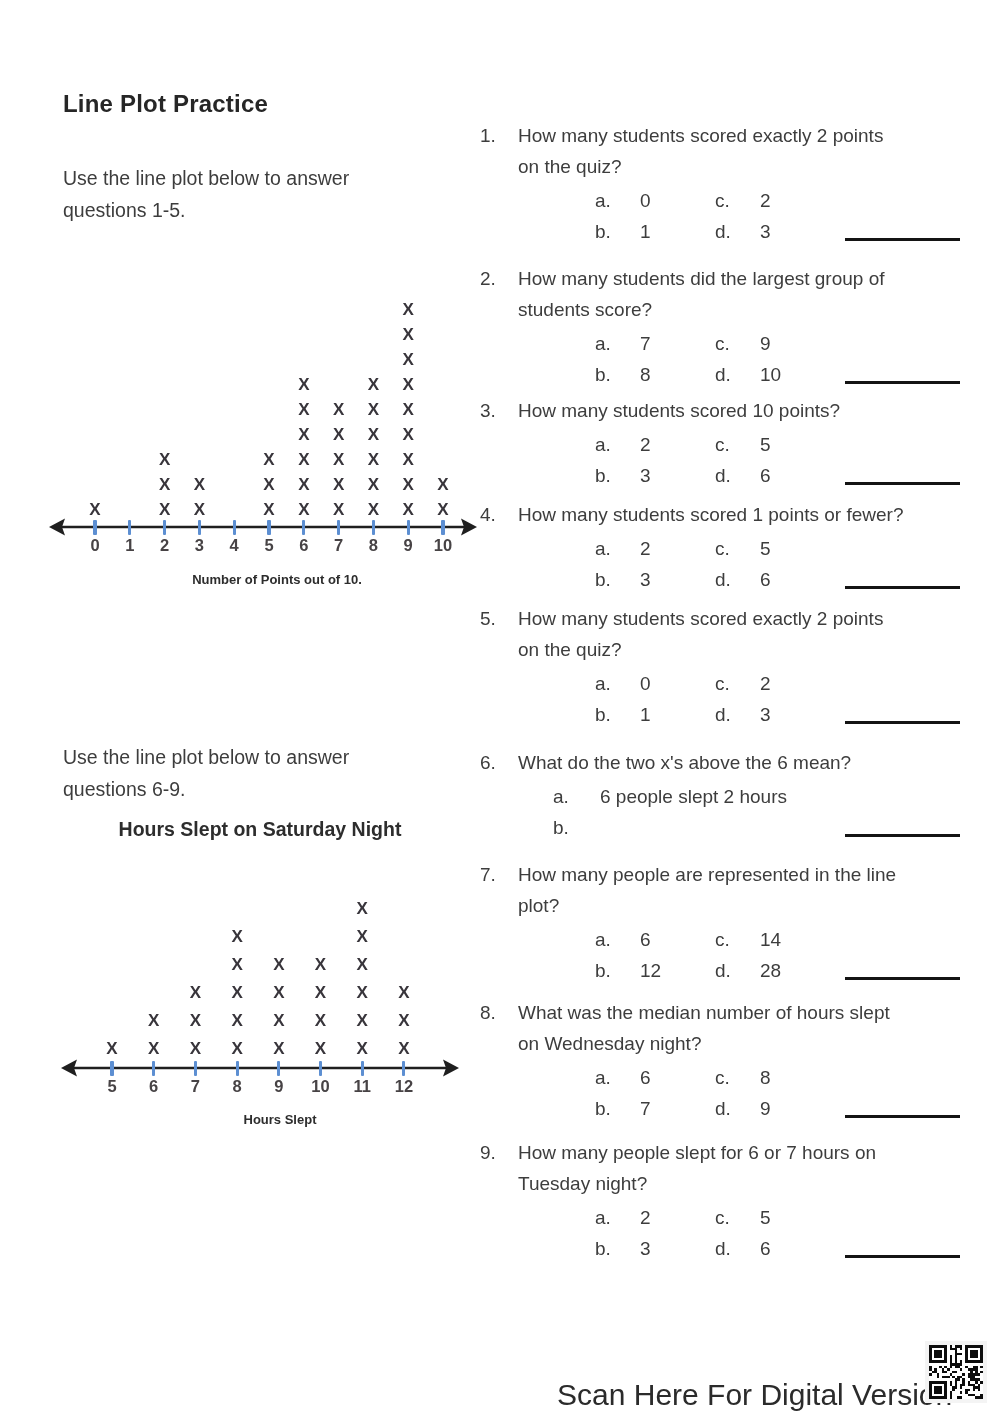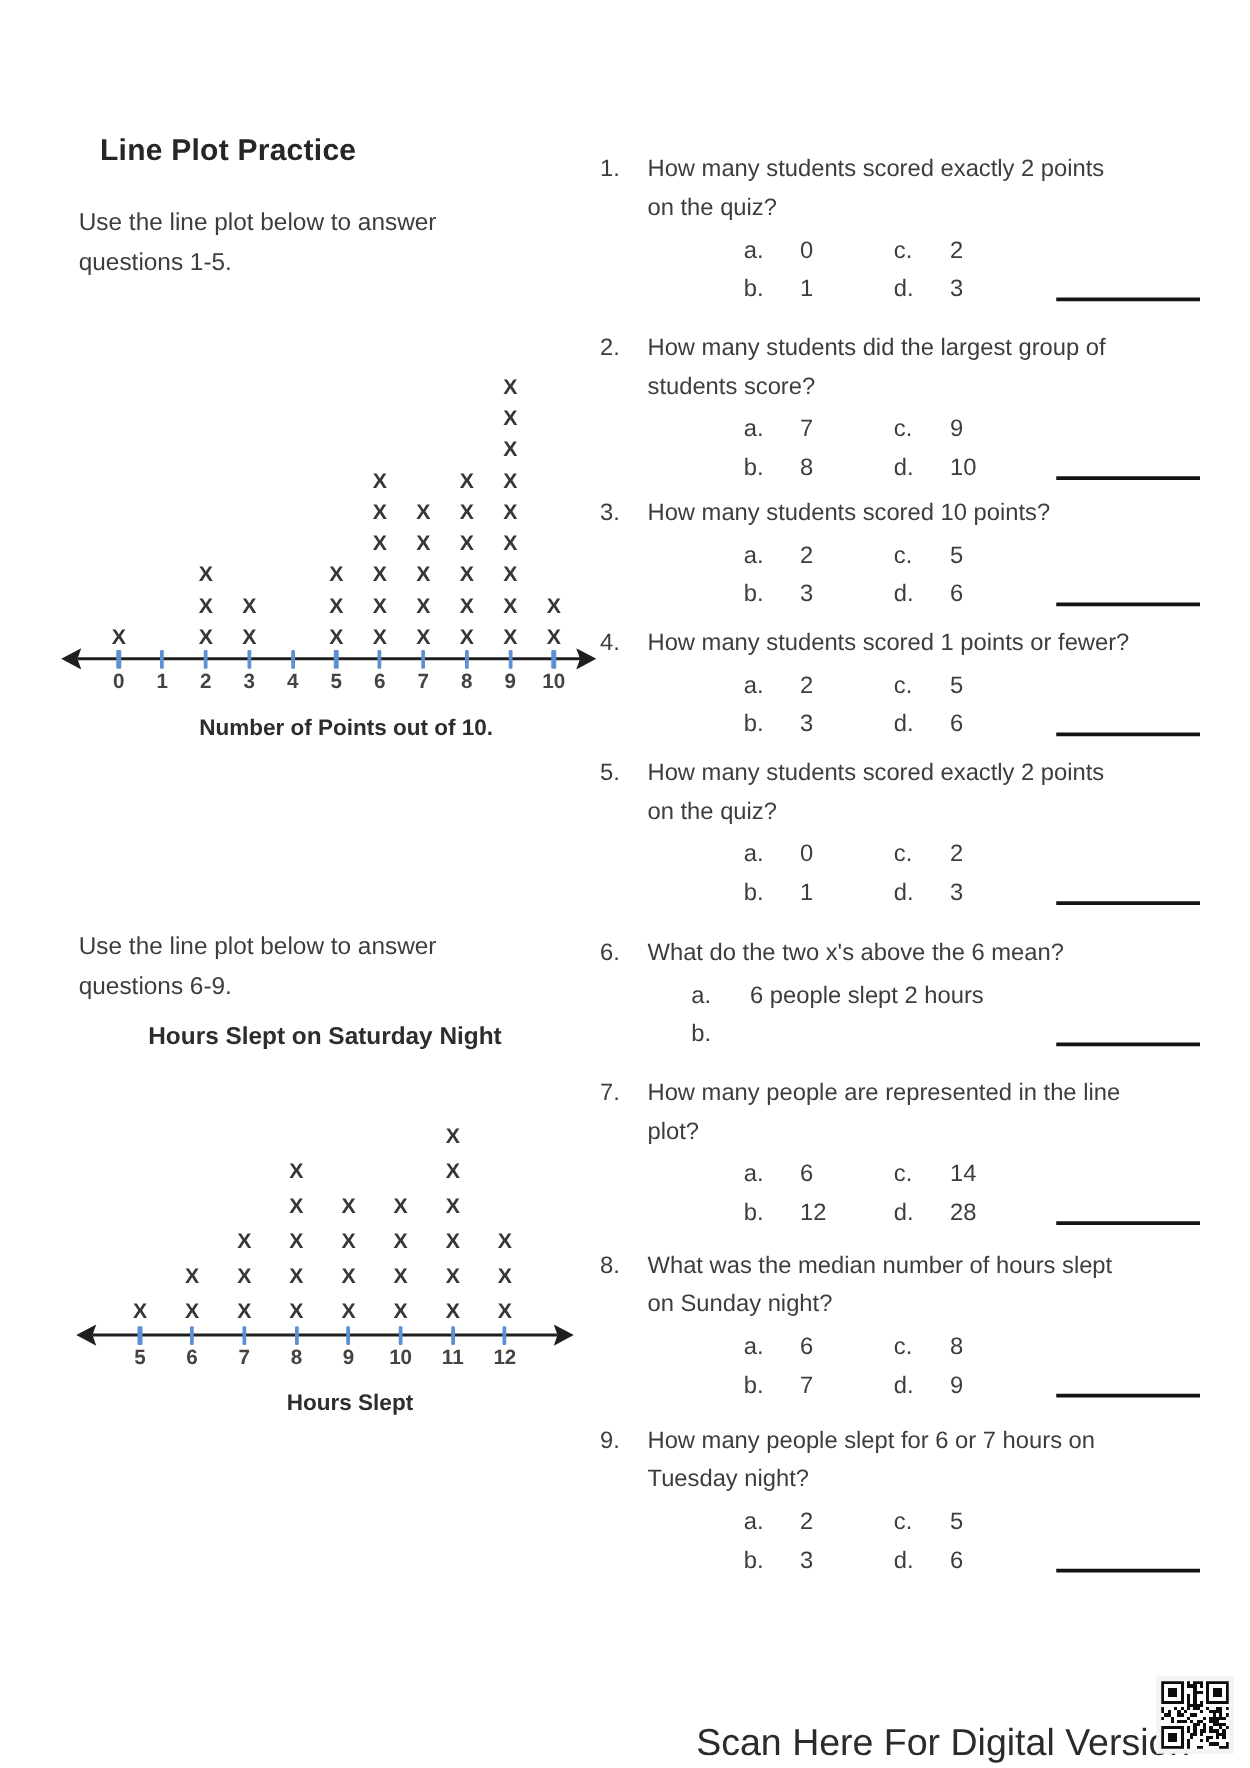--- a/index.html
+++ b/index.html
@@ -10,21 +10,21 @@
     font-family:"Liberation Sans","DejaVu Sans",sans-serif;
     color:#3c3c3c;
     overflow:hidden;
   }
   
   .doc-label{
     position:absolute;left:60px;top:34px;
     font-size:21px;color:#a5a5a5;letter-spacing:.4px;
   }
   .page-title{
-    position:absolute;left:63px;top:90px;margin:17px;
+    position:absolute;left:63px;top:90px;margin:0;
     font-size:24px;font-weight:bold;color:#262626;letter-spacing:.2px;
   }
   .intro{
     position:absolute;left:63px;margin:0;
     font-size:19.5px;line-height:32px;color:#3d3d3d;
     white-space:pre-line;
   }
   .intro-1{top:162px;}
   .intro-2{top:741px;}
   
@@ -32,21 +32,21 @@
     position:absolute;text-align:center;
     font-size:19.5px;font-weight:bold;color:#2d2d2d;
   }
   .plot-title-1{left:48px;top:252px;width:430px;}
   .plot-title-2{left:40px;top:818px;width:440px;}
   .plot{position:absolute;}
   .plot-1{left:48px;top:290px;width:430px;height:272px;}
   .plot-2{left:60px;top:880px;width:400px;height:262px;}
   .plot-xlabel{
     position:absolute;text-align:center;
-    font-size:18px;font-weight:bold;color:#2d2d2d;
+    font-size:13px;font-weight:bold;color:#2d2d2d;
   }
   .plot-xlabel-1{left:62px;top:572px;width:430px;}
   .plot-xlabel-2{left:80px;top:1112px;width:400px;}
   .axis-svg{position:absolute;left:0;}
   .tick{position:absolute;border-radius:1px;}
   .tick-label{
     position:absolute;width:34px;text-align:center;
     font-size:16.5px;font-weight:bold;color:#474345;
   }
   .x-col{
@@ -403,21 +403,21 @@
             <span class="opt-letter">d.</span>
             <span class="opt-value">28</span>
           </div>
         </div>
         <span class="answer-line"></span>
       </div>
       <div class="question" style="top: 997px;">
         <div class="q-row">
           <span class="q-num">8.</span>
           <span class="q-text">What was the median number of hours slept
-on Sunday night?</span>
+on Wednesday night?</span>
         </div>
         <div class="q-options">
           <div class="opt-row">
             <span class="opt-letter">a.</span>
             <span class="opt-value">6</span>
             <span class="opt-letter">c.</span>
             <span class="opt-value">8</span>
           </div>
           <div class="opt-row">
             <span class="opt-letter">b.</span>

